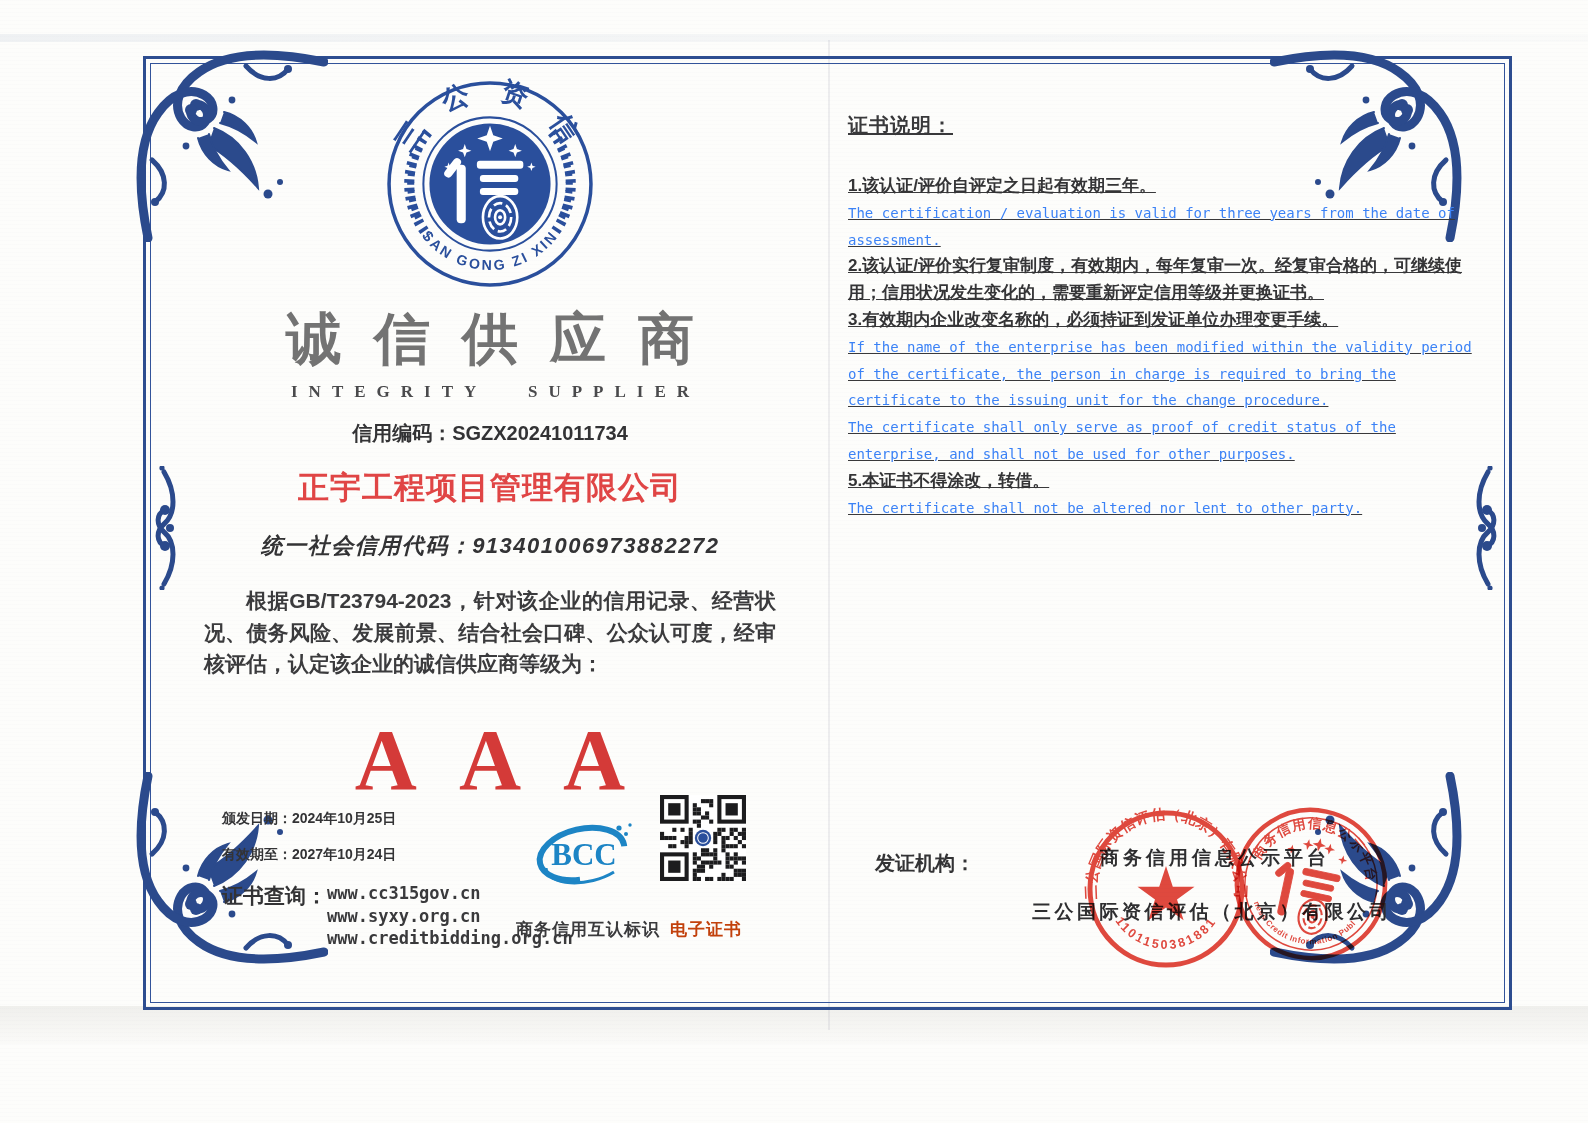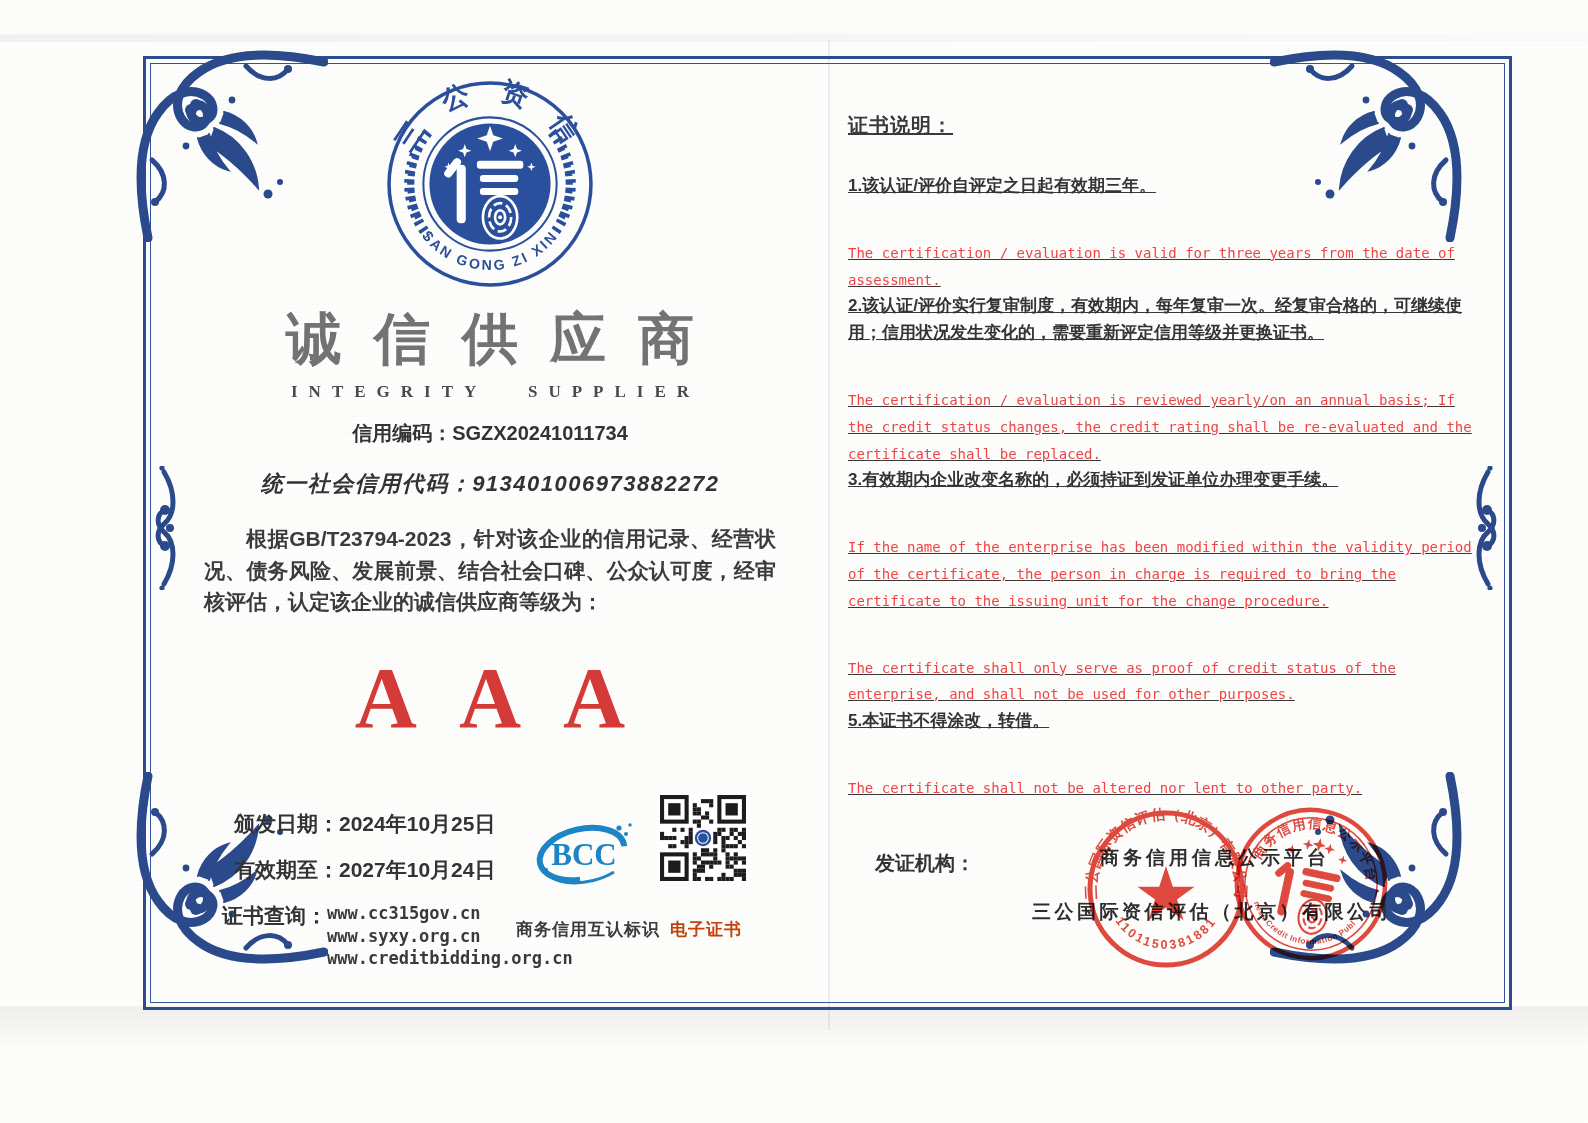--- a/index.html
+++ b/index.html
@@ -36,35 +36,35 @@
   .credit-code{margin-top:18px;font-size:20px;font-weight:bold;color:#333335;}
   .company-name{margin-top:20px;font-size:31px;font-weight:bold;color:#e04545;letter-spacing:1px;}
   .uscc{margin-top:22px;font-size:22px;font-weight:bold;color:#333335;letter-spacing:1.5px;font-style:italic;}
   .statement{margin:24px auto 0;width:572px;text-align:justify;text-indent:2em;
     font-size:21px;font-weight:700;color:#3b3b3d;line-height:31.5px;}
   .rating{margin-top:30px;font-family:"Liberation Serif",serif;font-size:86px;font-weight:bold;
     color:#d43a38;letter-spacing:42px;text-indent:42px;}
 
   
   .dates-block{position:absolute;left:222px;top:810px;z-index:3;font-weight:bold;color:#333335;}
-  .date-line{font-size:21px;margin-bottom:18px;white-space:nowrap;margin-left:12px;}
+  .date-line{font-size:14px;margin-bottom:18px;white-space:nowrap;}
   .query-line{font-size:21px;display:flex;}
   .query-urls{font-family:"DejaVu Sans Mono",monospace;font-size:17px;font-weight:bold;
     line-height:22.5px;text-align:left;color:#3a3a3c;}
   .bcc-block{position:absolute;left:534px;top:812px;z-index:3;text-align:center;}
   .bcc-caption{position:absolute;left:516px;top:918px;z-index:3;font-size:17px;font-weight:bold;color:#3a3a3c;letter-spacing:1px;}
   .qr-block{position:absolute;left:660px;top:795px;z-index:3;}
   .qr-caption{position:absolute;left:670px;top:918px;z-index:3;font-size:17px;font-weight:bold;color:#c2410c;letter-spacing:1px;}
 
   
   .right-col{position:absolute;left:848px;top:112px;width:628px;z-index:3;color:#39393b;text-decoration:underline;}
   .notes-heading{font-size:20px;font-weight:bold;margin-bottom:34px;letter-spacing:1px;}
   .note-zh{font-size:17px;font-weight:600;line-height:26.8px;color:#343436;}
   .note-en{font-family:"DejaVu Sans Mono",monospace;font-size:14px;font-weight:500;
-    line-height:26.8px;color:#ef4444;margin-top:40px;}
+    line-height:26.8px;color:#3b82f6;}
   .issuer-label{position:absolute;left:875px;top:850px;font-size:20px;font-weight:bold;color:#333335;z-index:3;}
   .issuer-line1{position:absolute;left:1100px;top:845px;font-size:19px;font-weight:600;
     letter-spacing:4px;color:#2e2e30;z-index:3;white-space:nowrap;}
   .issuer-line2{position:absolute;left:1032px;top:899px;font-size:19px;font-weight:600;
     letter-spacing:3.5px;color:#2e2e30;z-index:3;white-space:nowrap;}
   .seal{position:absolute;z-index:4;mix-blend-mode:multiply;opacity:.9;}
   .seal-round{left:1084px;top:807px;}
   .seal-oval{left:1231px;top:804px;}
 </style>
 </head>
@@ -182,20 +182,21 @@
 
         <g transform="translate(106,114)" fill="#ffffff" stroke="#ffffff" stroke-width="0">
           <use href="#xinGlyph" stroke="#ffffff"></use>
         </g>
       </svg>
     </span>
 
     <div class="cert-title">诚信供应商</div>
     <div class="cert-subtitle">INTEGRITY SUPPLIER</div>
     <div class="credit-code">信用编码：SGZX20241011734</div>
+    <div class="company-name">正宇工程项目管理有限公司</div>
     <div class="uscc">统一社会信用代码：913401006973882272</div>
     <div class="statement">根据GB/T23794-2023，针对该企业的信用记录、经营状况、债务风险、发展前景、结合社会口碑、公众认可度，经审核评估，认定该企业的诚信供应商等级为：</div>
     <div class="rating">AAA</div>
   </div>
 
   <div class="dates-block">
     <div class="date-line">颁发日期：2024年10月25日</div>
     <div class="date-line">有效期至：2027年10月24日</div>
     <div class="query-line">
       <span>证书查询：</span>
@@ -354,21 +355,20 @@
       </g>
     </svg>
   </div>
   <div class="qr-caption">电子证书</div>
 
   <div class="right-col">
     <div class="notes-heading">证书说明：</div>
     <div class="note-zh">1.该认证/评价自评定之日起有效期三年。</div>
     <div class="note-en">The certification / evaluation is valid for three years from the date of assessment.</div>
     <div class="note-zh">2.该认证/评价实行复审制度，有效期内，每年复审一次。经复审合格的，可继续使用；信用状况发生变化的，需要重新评定信用等级并更换证书。</div>
-    <div class="note-en">The certification / evaluation is reviewed yearly/on an annual basis; If the credit status changes, the credit rating shall be re-evaluated and the certificate shall be replaced.</div>
     <div class="note-zh">3.有效期内企业改变名称的，必须持证到发证单位办理变更手续。</div>
     <div class="note-en">If the name of the enterprise has been modified within the validity period of the certificate, the person in charge is required to bring the certificate to the issuing unit for the change procedure.</div>
     <div class="note-en">The certificate shall only serve as proof of credit status of the enterprise, and shall not be used for other purposes.</div>
     <div class="note-zh">5.本证书不得涂改，转借。</div>
     <div class="note-en">The certificate shall not be altered nor lent to other party.</div>
   </div>
 
   <div class="issuer-label">发证机构：</div>
   <div class="issuer-line1">商务信用信息公示平台</div>
   <div class="issuer-line2">三公国际资信评估（北京）有限公司</div>

